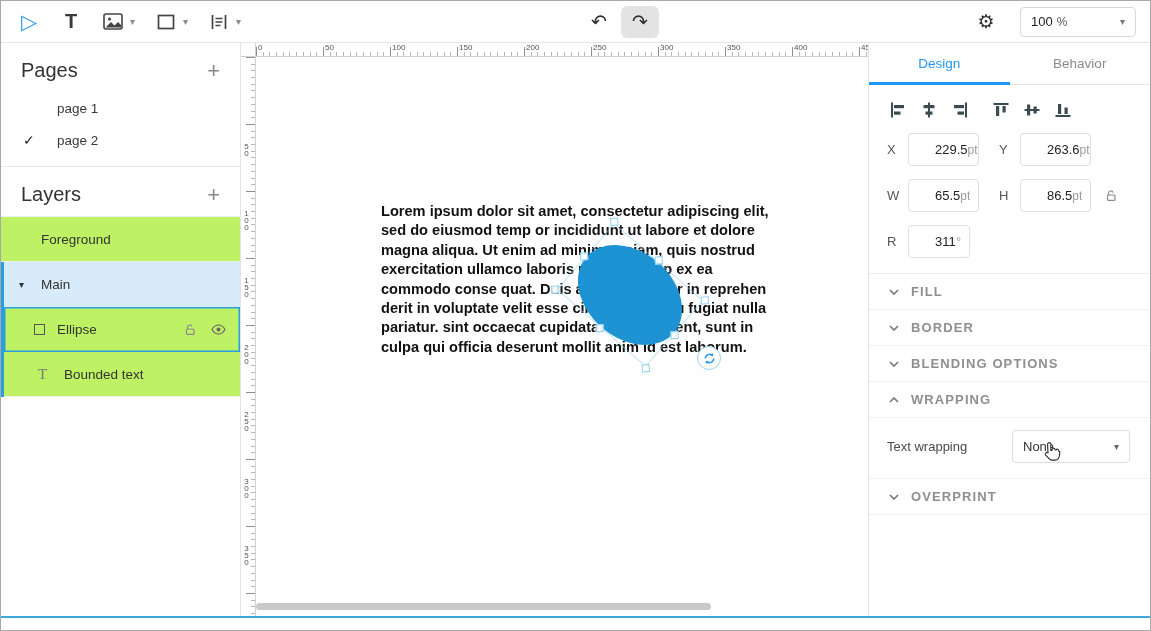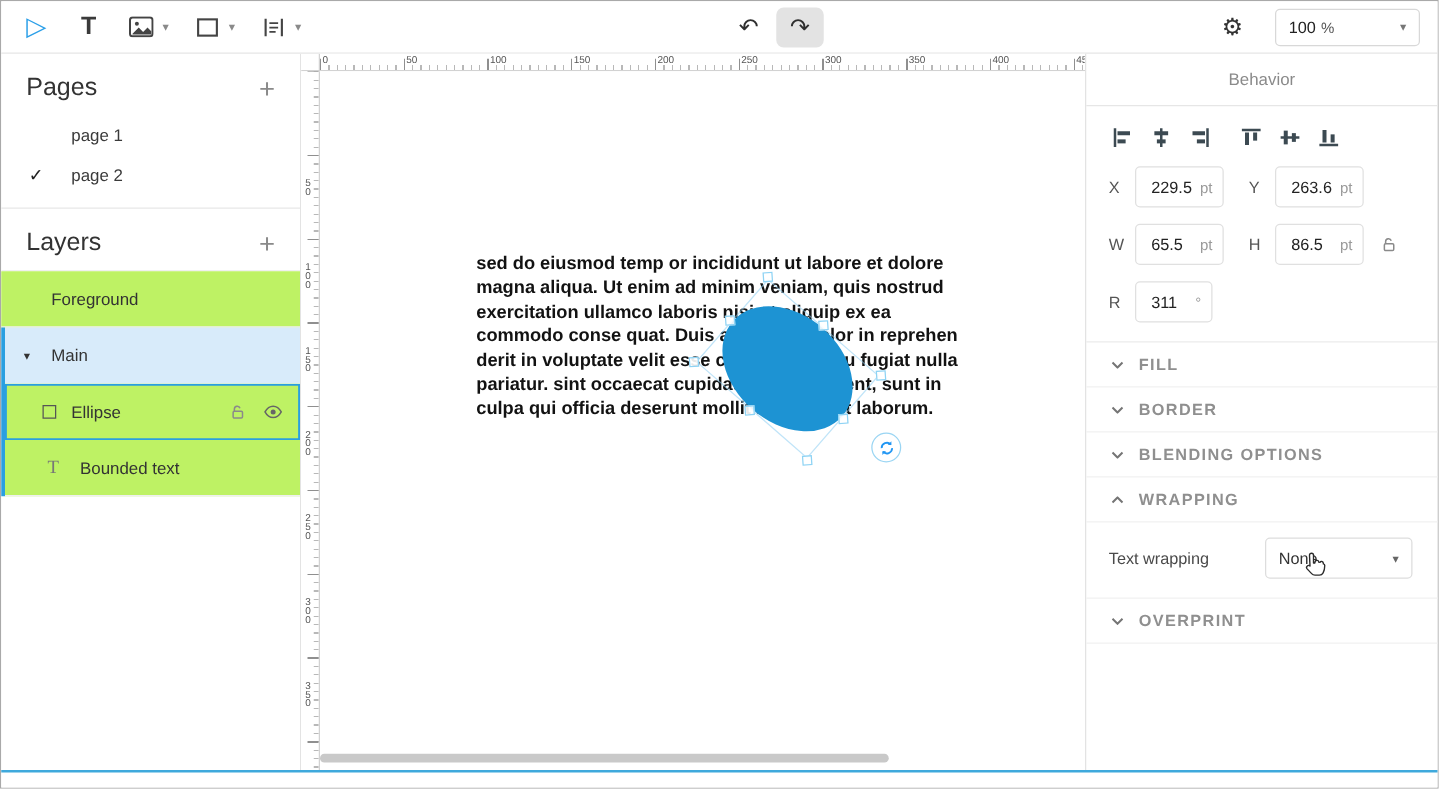--- a/index.html
+++ b/index.html
@@ -75,21 +75,21 @@
   .tabs { display:flex; height:42px; flex:0 0 42px; border-bottom:1px solid #e6e6e6; }
   .tab { flex:1; display:flex; align-items:center; justify-content:center; font-size:13.5px; color:#8a8a8a; position:relative; background:none; border:none; cursor:pointer; }
   .tab.active { color:#2196f3; }
   .tab.active::after { content:""; position:absolute; left:0; right:0; bottom:-1px; height:3px; background:#2196f3; }
   .align-row { display:flex; align-items:center; padding:16px 0 14px 20px; }
   .align-row .abtn { background:none; border:none; cursor:pointer; margin-right:13px; display:flex; }
   .align-row .gap { width:10px; }
   .fields { padding:0 0 2px 18px; }
   .field-row { display:flex; align-items:center; margin-bottom:13px; }
   .f-label { width:16px; font-size:13px; color:#555; }
-  .f-input { width:71px; height:33px; border:1px solid #e0e0e0; border-radius:4px; display:flex; align-items:center; justify-content:space-between; padding:0 8px 0 12px; margin-left:5px; background:#fff; cursor:text; }
+  .f-input { width:71px; height:33px; border:1px solid #e0e0e0; border-radius:4px; display:flex; align-items:center; justify-content:space-between; padding:0 8px 0 26px; margin-left:5px; background:#fff; cursor:text; }
   .f-input.small { width:62px; }
   .f-value { font-size:13px; color:#222; }
   .f-unit { font-size:12px; color:#9a9a9a; }
   .pair2 { margin-left:20px; display:flex; align-items:center; }
   .lock-btn { background:none; border:none; cursor:pointer; margin-left:14px; display:flex; }
   .sections { border-top:1px solid #ececec; }
   .section-row { height:36px; display:flex; align-items:center; padding-left:20px; border-bottom:1px solid #f1f1f1; background:none; width:100%; border-left:none;border-right:none;border-top:none; cursor:pointer; }
   .section-row .chev { margin-right:12px; display:flex; }
   .section-label { font-size:13px; font-weight:bold; color:#8f8f8f; letter-spacing:1.1px; }
   .wrap-row { display:flex; align-items:center; justify-content:space-between; padding:12px 20px 15px 18px; border-bottom:1px solid #f1f1f1; }
@@ -256,20 +256,21 @@
         <span class="rv-label" style="top:152px">100</span>
         <span class="rv-label" style="top:219px">150</span>
         <span class="rv-label" style="top:286px">200</span>
         <span class="rv-label" style="top:353px">250</span>
         <span class="rv-label" style="top:420px">300</span>
         <span class="rv-label" style="top:487px">350</span>
       </div>
 
       <div class="viewport">
         <div class="text-block">
+          <div>Lorem ipsum dolor sit amet, consectetur adipiscing elit,</div>
           <div>sed do eiusmod temp or incididunt ut labore et dolore</div>
           <div>magna aliqua. Ut enim ad minim veniam, quis nostrud</div>
           <div>exercitation ullamco laboris nisi ut aliquip ex ea</div>
           <div>commodo conse quat. Duis aute irure dolor in reprehen</div>
           <div>derit in voluptate velit esse cillum dolore eu fugiat nulla</div>
           <div>pariatur. sint occaecat cupidatat non proident, sunt in</div>
           <div>culpa qui officia deserunt mollit anim id est laborum.</div>
         </div>
 
         <div class="selection">
@@ -294,20 +295,21 @@
             </svg>
           </span>
         </button>
 
         <div class="hscroll"></div>
       </div>
     </section>
 
     <aside class="inspector">
       <div class="tabs">
+        <button class="tab active">Design</button>
         <button class="tab">Behavior</button>
       </div>
 
       <div class="align-row">
         <button class="abtn">
             <span>
               <svg width="18" height="18" viewBox="0 0 18 18">
                 <path d="M3 1.5v15" stroke="#3c4a52" stroke-width="2"></path>
                 <rect x="5" y="4" width="10" height="3.2" fill="#3c4a52"></rect>
                 <rect x="5" y="10.5" width="6.5" height="3.2" fill="#3c4a52"></rect>

